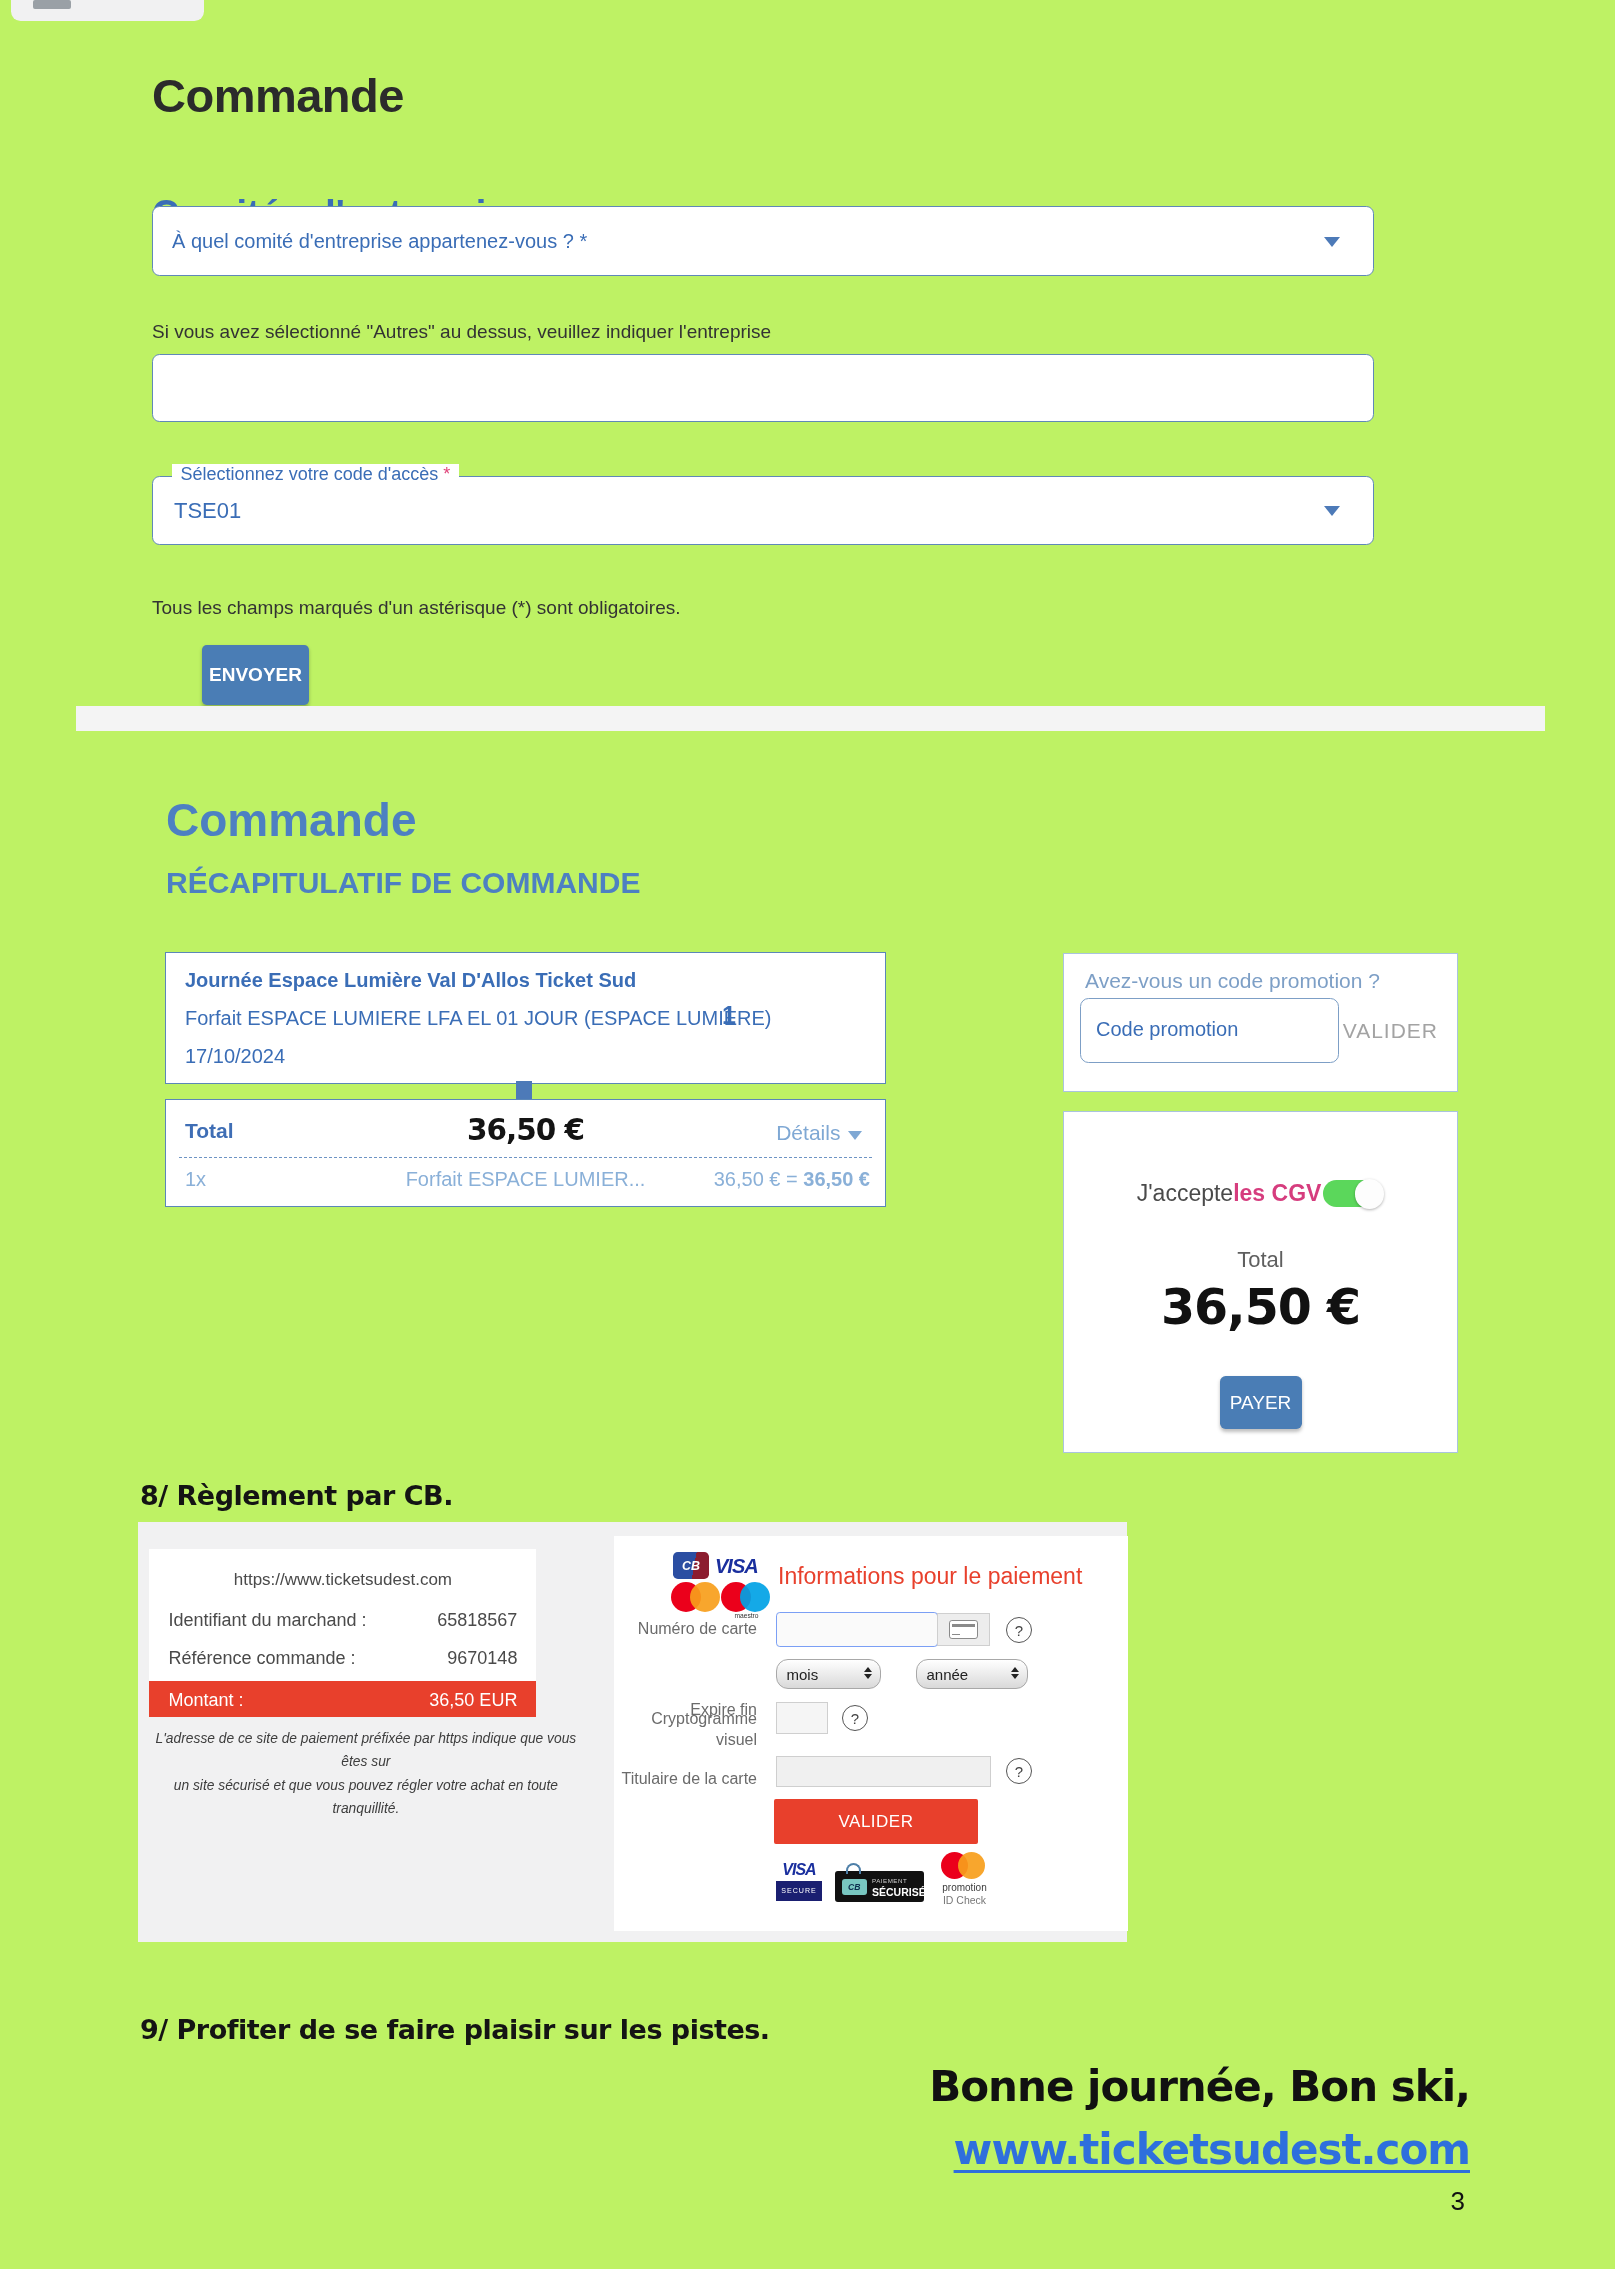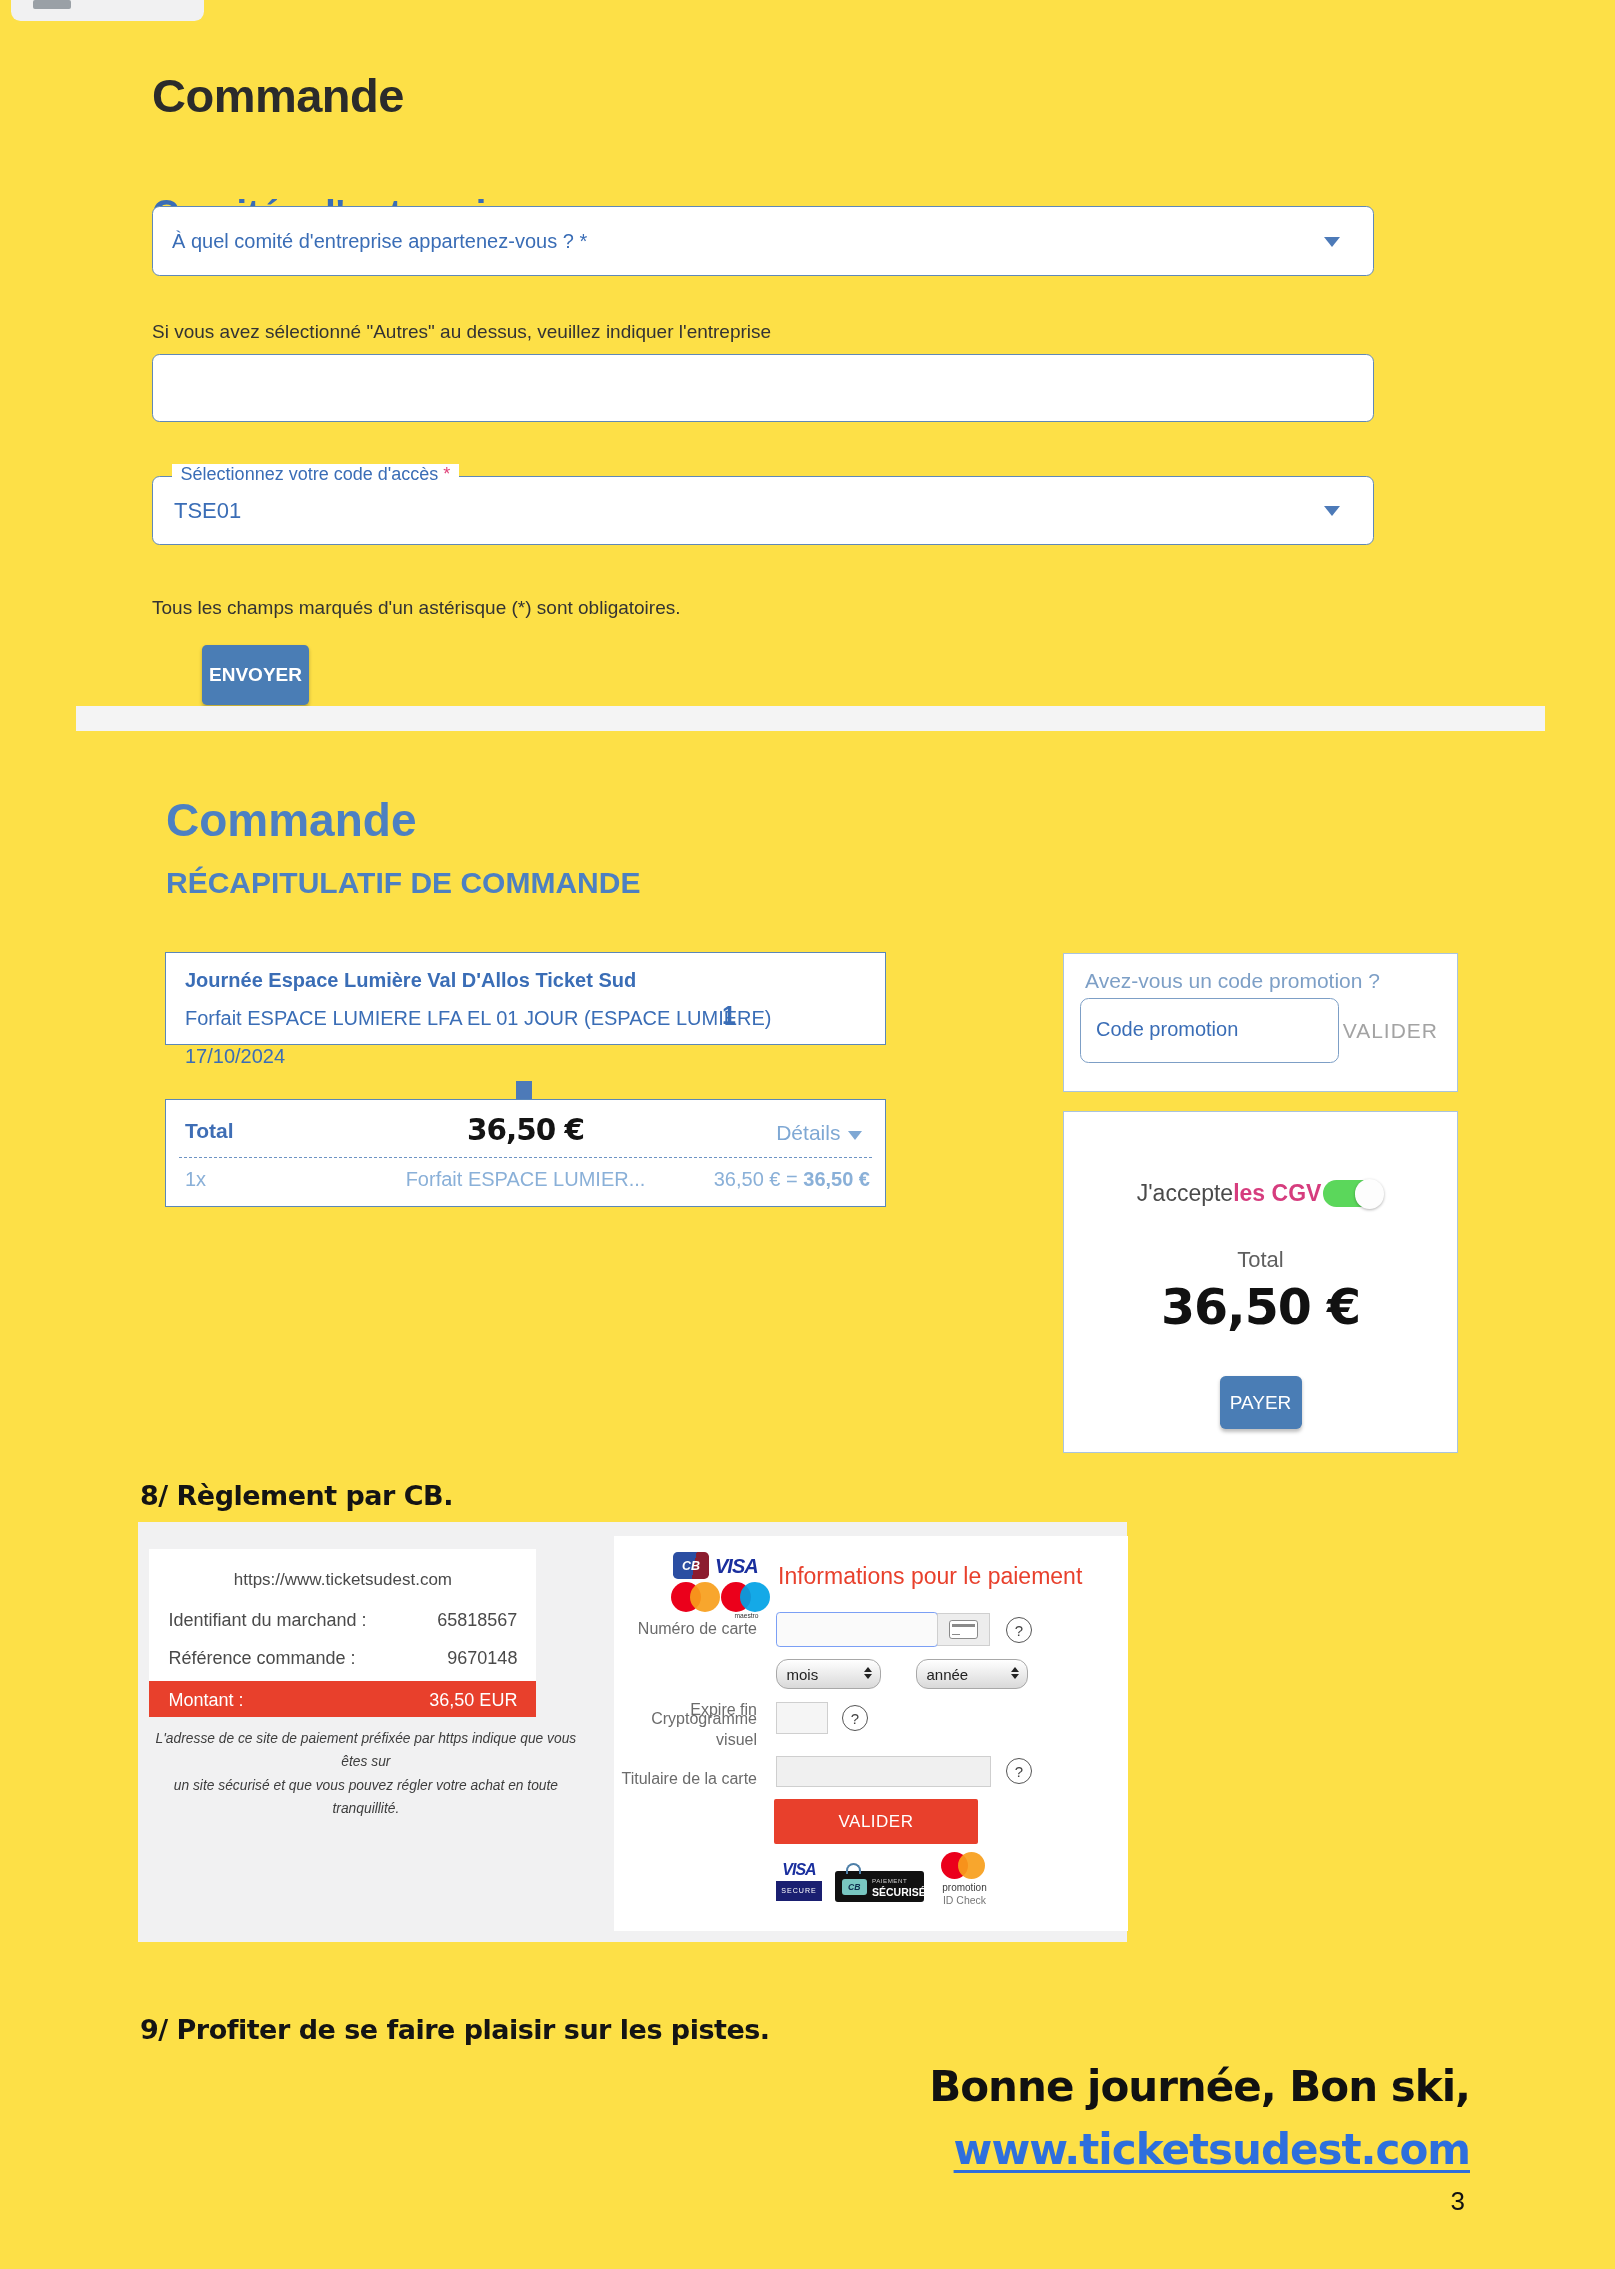--- a/index.html
+++ b/index.html
@@ -1,19 +1,19 @@
 <!DOCTYPE html>
 <html style="font-size:15px"><head>
 <meta charset="utf-8">
 <style>
   * { margin:0; padding:0; box-sizing:border-box; }
   html,body { background:#ffffff; }
   body { font-family:"Liberation Sans", sans-serif; }
   #page {
-    position:relative; width:1616px; height:2269px; background:#fde047;
+    position:relative; width:1616px; height:2269px; background:#bef264;
     overflow:hidden;
   }
   .abs { position:absolute; }
 
   
   .artifact { left:11.4px; top:-13.3px; width:193px; height:34px; background:#f1f1f2; border-radius:9.5px; }
   .artifact-chip { left:33px; top:0; width:38px; height:8.6px; background:#9aa0a6; border-radius:1.9px; }
 
   
   .t-commande1 { left:152px; top:68px; font-size:47px; font-weight:bold; color:#2b2b2b; letter-spacing:-0.5px; }
@@ -38,21 +38,21 @@
 
   
   .step-h { font-size:27px; font-weight:bold; color:#141414; font-family:"DejaVu Sans", sans-serif; letter-spacing:-0.5px; }
   .step7 { left:140px; top:734px; }
   .step8 { left:140px; top:1480px; }
   .step9 { left:140px; top:2014px; }
 
   
   .t-commande2 { left:166px; top:793px; font-size:46px; font-weight:bold; color:#4d80c2; }
   .t-recap { left:166px; top:866px; font-size:30px; font-weight:bold; color:#4d80c2; }
-  .item-box { left:165px; top:952px; width:721px; height:93px; border:1.9px solid #5b87b8; background:#fff; }
+  .item-box { left:165px; top:952px; width:721px; height:132px; border:1.9px solid #5b87b8; background:#fff; }
   .item-name { left:19px; top:16px; font-size:20px; font-weight:bold; color:#3a6db6; position:absolute; }
   .item-line { left:19px; top:54px; font-size:20px; color:#3a6db6; position:absolute; }
   .item-qty  { left:537px; top:-5.7px; font-size:25px; font-weight:bold; color:#3a6db6; position:absolute; }
   .item-date { left:19px; top:92px; font-size:20px; color:#3a6db6; position:absolute; }
   .connector { left:516px; top:1081px; width:16px; height:18px; background:#4d7ab8; }
   .total-box { left:165px; top:1099px; width:721px; height:108px; border:1.9px solid #5b87b8; background:#fff; }
   .total-row { position:absolute; left:0; top:13.3px; width:100%; height:34px; }
   .total-lbl { position:absolute; left:19px; top:5.7px; font-size:21px; font-weight:bold; color:#3f6eb5; }
   .total-amt { position:absolute; left:0; width:100%; text-align:center; top:0; font-size:29.5px; font-weight:bold; color:#141414; font-family:"DejaVu Sans", sans-serif; letter-spacing:-1px; }
   .details { position:absolute; right:23px; top:7.6px; font-size:21px; color:#7fa8d4; }

